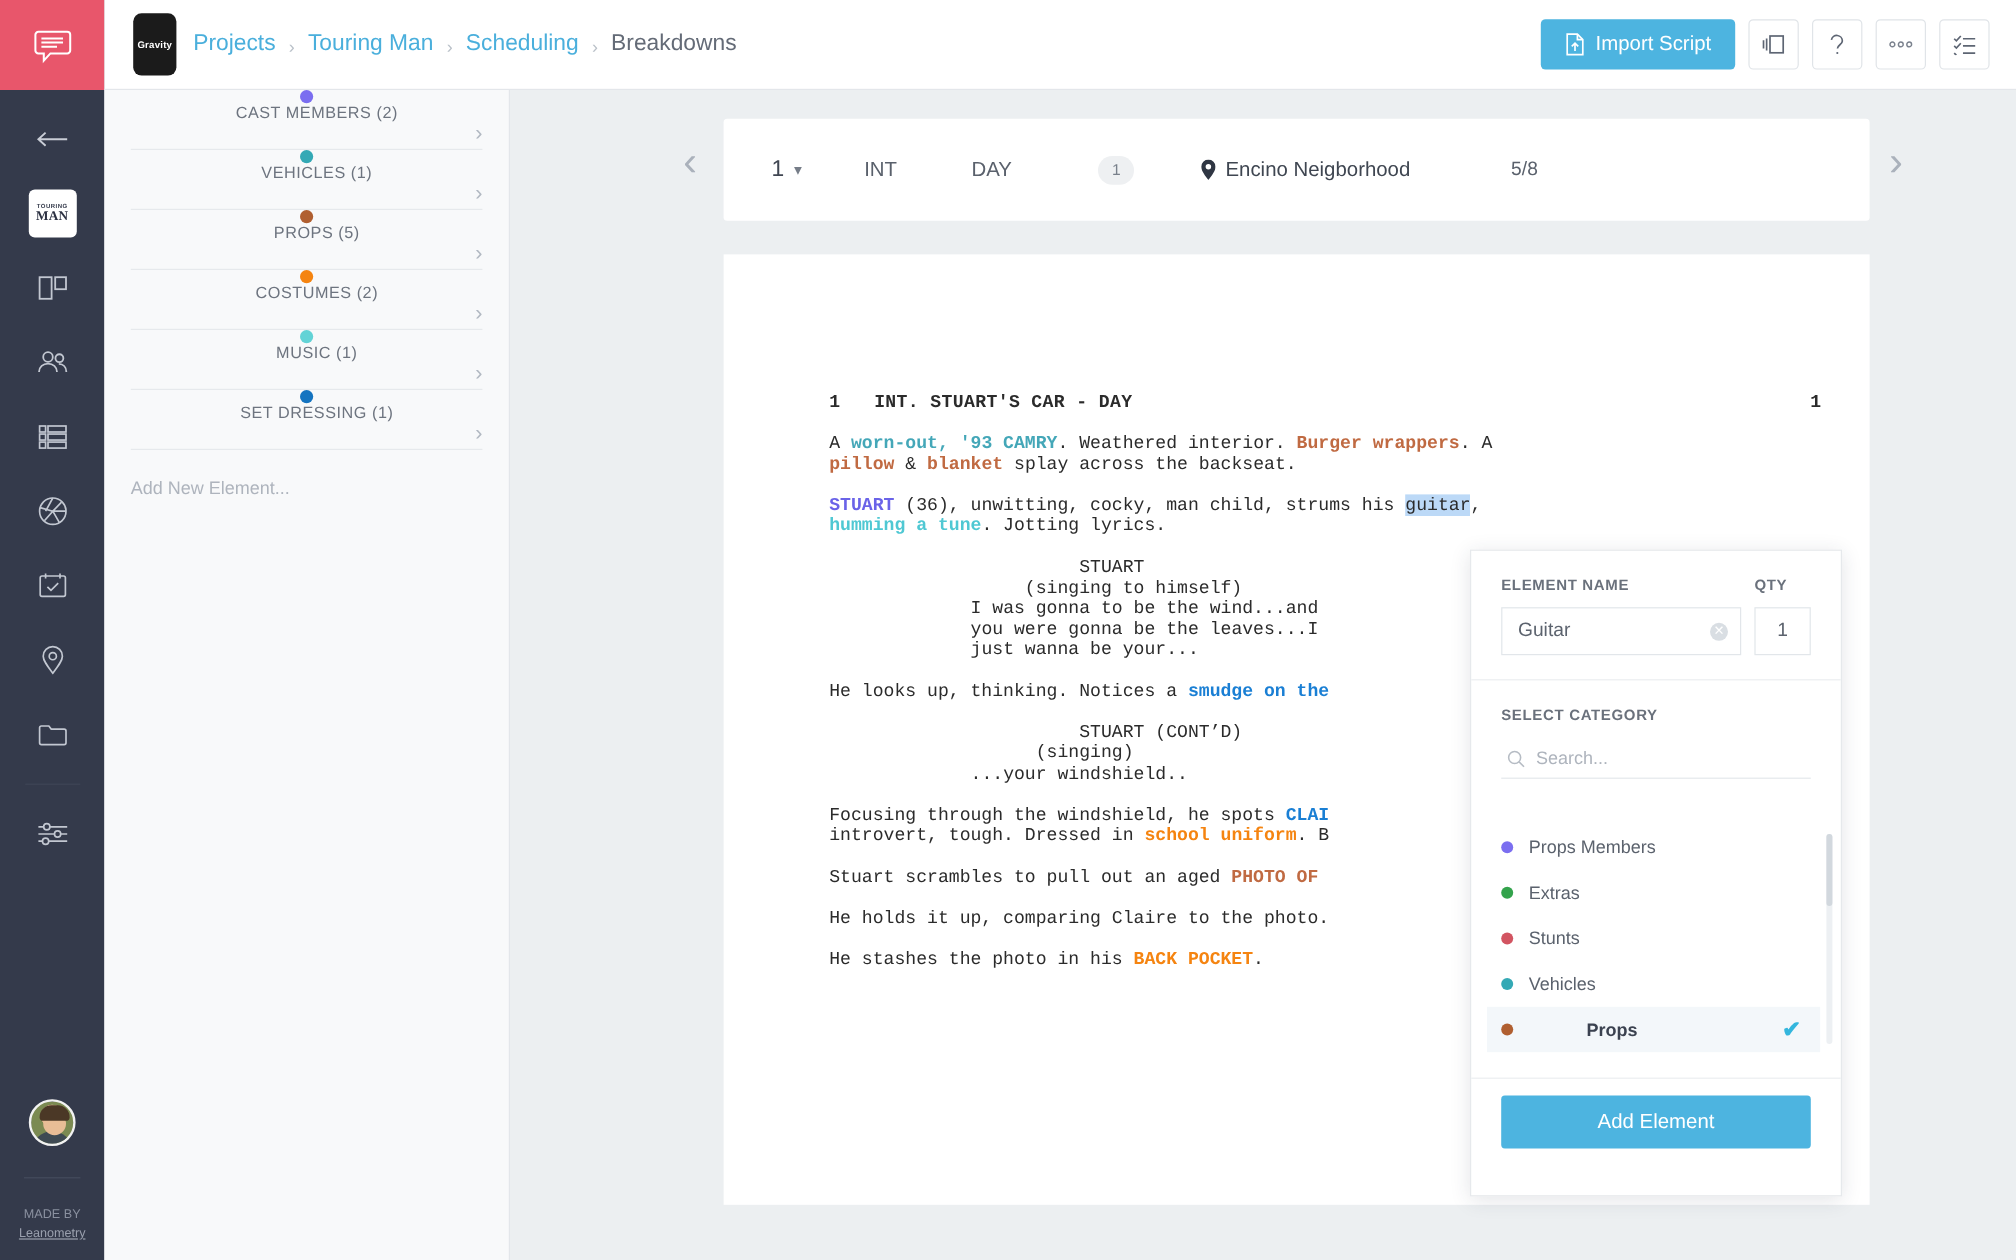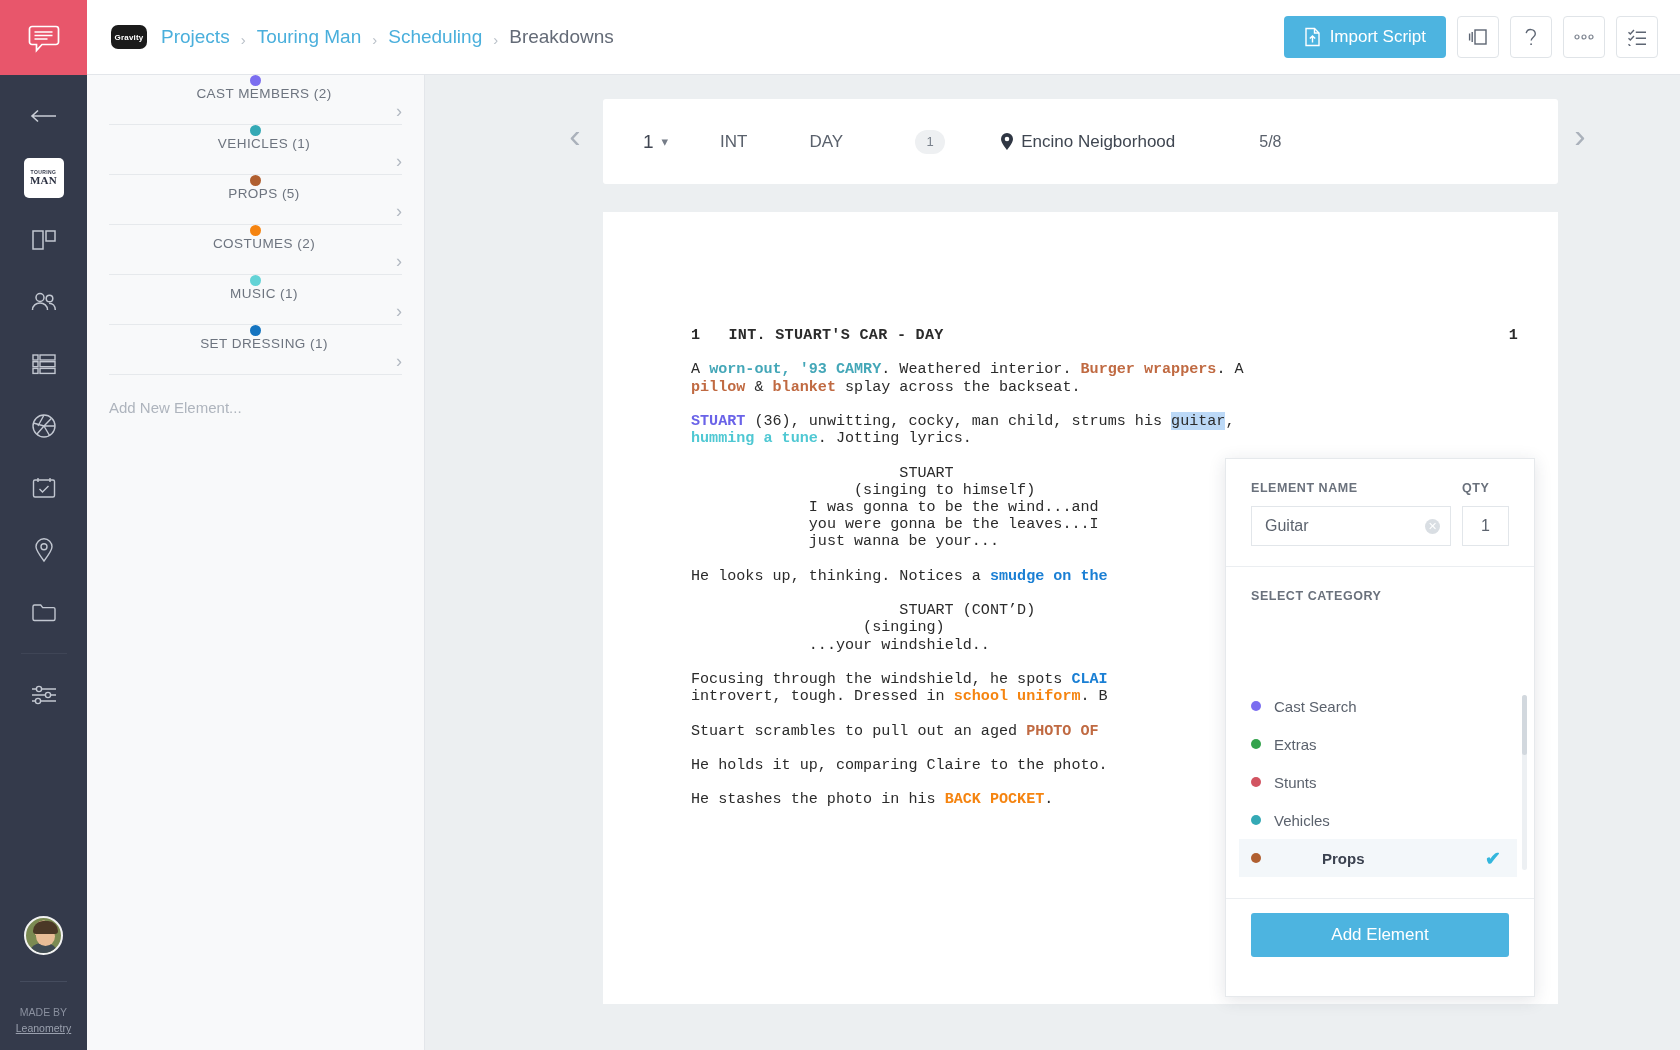--- a/index.html
+++ b/index.html
@@ -48,21 +48,21 @@
   #rail-madeby .lk { color:#9aa0ae; text-decoration: underline; }
   #rail-sep { position:absolute; left:20px; bottom:68px; width:47px; height:1px; background:#454c5e;}
 
   
   #topbar {
     position: absolute; left: 87px; top: 0; right: 0; height: 75px;
     background: #fff; border-bottom: 1px solid #e3e6ea;
     display: flex; align-items: center;
   }
   #gravity-logo {
-    width: 36px; height: 24px; background: #1b1b1b; border-radius: 7px;
+    width: 36px; height: 52px; background: #1b1b1b; border-radius: 7px;
     margin-left: 24px; display:flex; align-items:center; justify-content:center;
     color: #fff; font-size: 8px; letter-spacing: .2px; font-weight: bold;
   }
   #breadcrumb { display: flex; align-items: flex-end; margin-left: 14px; font-size: 19px; }
   .crumb { color: #4aafdc; cursor: pointer; }
   .crumb.last { color: #646b77; }
   .crumb-sep { color: #b9c0c8; margin: 0 11px; font-size: 15px; }
   #topbar-right { margin-left:auto; display:flex; align-items:center; margin-right: 22px; }
   #import-btn {
     background: #4db4e0; color: #fff; height: 42px; border-radius: 4px;
@@ -446,26 +446,33 @@
       </div>
       <div id="pp-qty-col">
         <div class="pp-label">QTY</div>
         <div id="pp-qty-input">1</div>
       </div>
     </div>
   </div>
 
   <div id="pp-cat">
     <div class="pp-label">SELECT CATEGORY</div>
+    <div id="pp-search">
+      <svg width="15" height="15" viewBox="0 0 15 15" stroke="#b6bcc4" stroke-width="1.3" fill="none">
+        <circle cx="6.2" cy="6.2" r="5"></circle>
+          <path d="M9.9 9.9 14 14"></path>
+      </svg>
+      <span class="ph">Search...</span>
+    </div>
   </div>
 
   <div id="pp-list">
     <div class="cat-row">
       <span class="dot" style="background:#7b6ef0"></span>
-      <span class="cat-name">Cast Search</span>
+      <span class="cat-name">Props Members</span>
     </div>
     <div class="cat-row">
       <span class="dot" style="background:#33a34c"></span>
       <span class="cat-name">Extras</span>
     </div>
     <div class="cat-row">
       <span class="dot" style="background:#d25461"></span>
       <span class="cat-name">Stunts</span>
     </div>
     <div class="cat-row">

